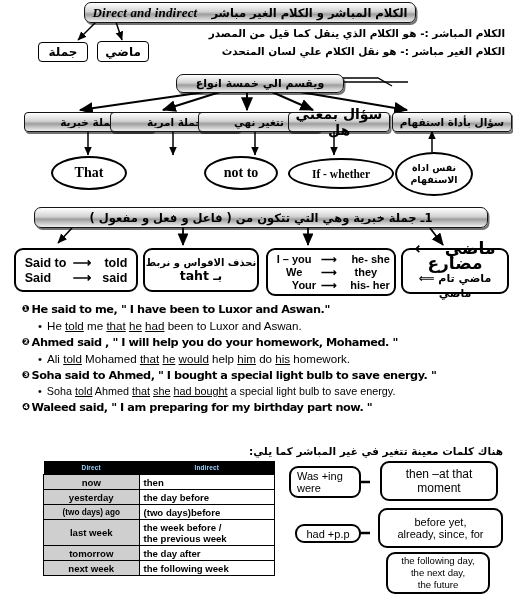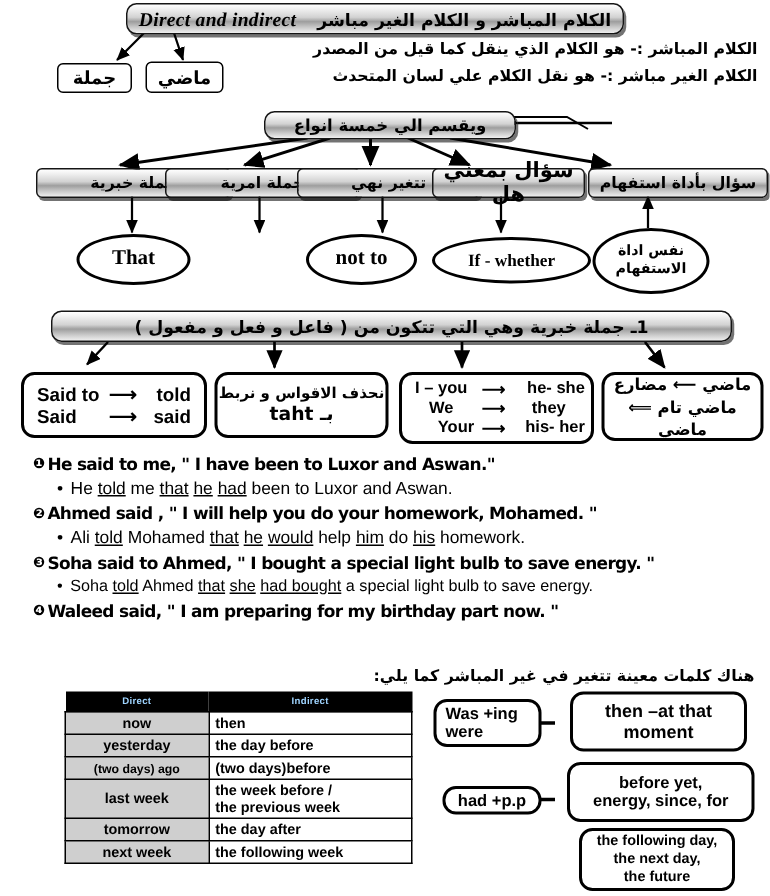--- a/index.html
+++ b/index.html
@@ -77,21 +77,21 @@
     font-size:9.6px;font-weight:bold;
     padding:0 4px;height:14px;line-height:11px;
   }
   #tbl td.d{background:#cfcfcf;text-align:center;width:92px;}
   #tbl td.i{background:#fff;text-align:left;width:136px;}
   #tbl td.small{font-size:8.2px;}
   #tbl tr.tall td{height:25px;}
   #tbl td .l2{display:block;}
 
   
-  .chip{font-size:11px;font-weight:bold;}
+  .chip{font-size:11px;font-weight:normal;}
 </style>
 </head>
 <body>
 
 <div class="page">
 
   <svg id="arrows" viewBox="0 0 513 597">
     <defs>
       <marker id="ah" markerWidth="7" markerHeight="7" refX="5.6" refY="2.6" orient="auto">
         <path d="M0,0 L6,2.6 L0,5.2 z" fill="#000"></path>
@@ -212,21 +212,21 @@
       <span style="width:48px;text-align:center;">they</span>
     </div>
     <div style="display:flex;gap:5px;align-items:center;font-size:11px;font-weight:bold;">
       <span style="width:44px;text-align:right;">Your</span>
       <span>⟶</span>
       <span style="width:48px;text-align:right;">his- her</span>
     </div>
   </div>
 
   <div class="abs wbox" style="left:401px;top:248px;width:108px;height:46px;">
-    <div class="ar" style="font-size:11px;line-height:15px;text-align:center;">ماضي  ⟵  مضارع</div>
+    <div class="ar" style="font-size:17px;line-height:15px;text-align:center;">ماضي  ⟵  مضارع</div>
     <div class="ar" style="font-size:11px;line-height:15px;">ماضي تام ⟸ ماضي</div>
   </div>
 
   <div class="abs" style="left:22px;top:303px;width:470px;">
     <div class="ex-q">
       <span class="num">❶</span><span>He said to me, " I have been to Luxor and Aswan."</span>
     </div>
     <div class="ex-a" style="margin:3px 0 4px 16px;">
       <span style="margin-right:5px;">•</span><span><span>He </span><u>told</u><span> me </span><u>that</u><span> </span><u>he</u><span> </span><u>had</u><span> been to Luxor and Aswan.</span></span>
     </div>
@@ -299,21 +299,21 @@
     <div class="chip">had   +p.p</div>
   </div>
 
   <div class="abs wbox" style="left:380px;top:461px;width:118px;height:40px;">
     <div class="chip" style="font-size:12px;">then –at that</div>
     <div class="chip" style="font-size:12px;">moment</div>
   </div>
 
   <div class="abs wbox" style="left:378px;top:508px;width:125px;height:40px;">
     <div class="chip" style="font-size:11px;">before    yet,</div>
-    <div class="chip" style="font-size:11px;">energy, since, for</div>
+    <div class="chip" style="font-size:11px;">already, since, for</div>
   </div>
 
   <div class="abs wbox" style="left:386px;top:552px;width:104px;height:42px;">
     <div class="chip" style="font-size:9.6px;line-height:12px;">the following day,</div>
     <div class="chip" style="font-size:9.6px;line-height:12px;">the next day,</div>
     <div class="chip" style="font-size:9.6px;line-height:12px;">the future</div>
   </div>
 
 </div>
 

